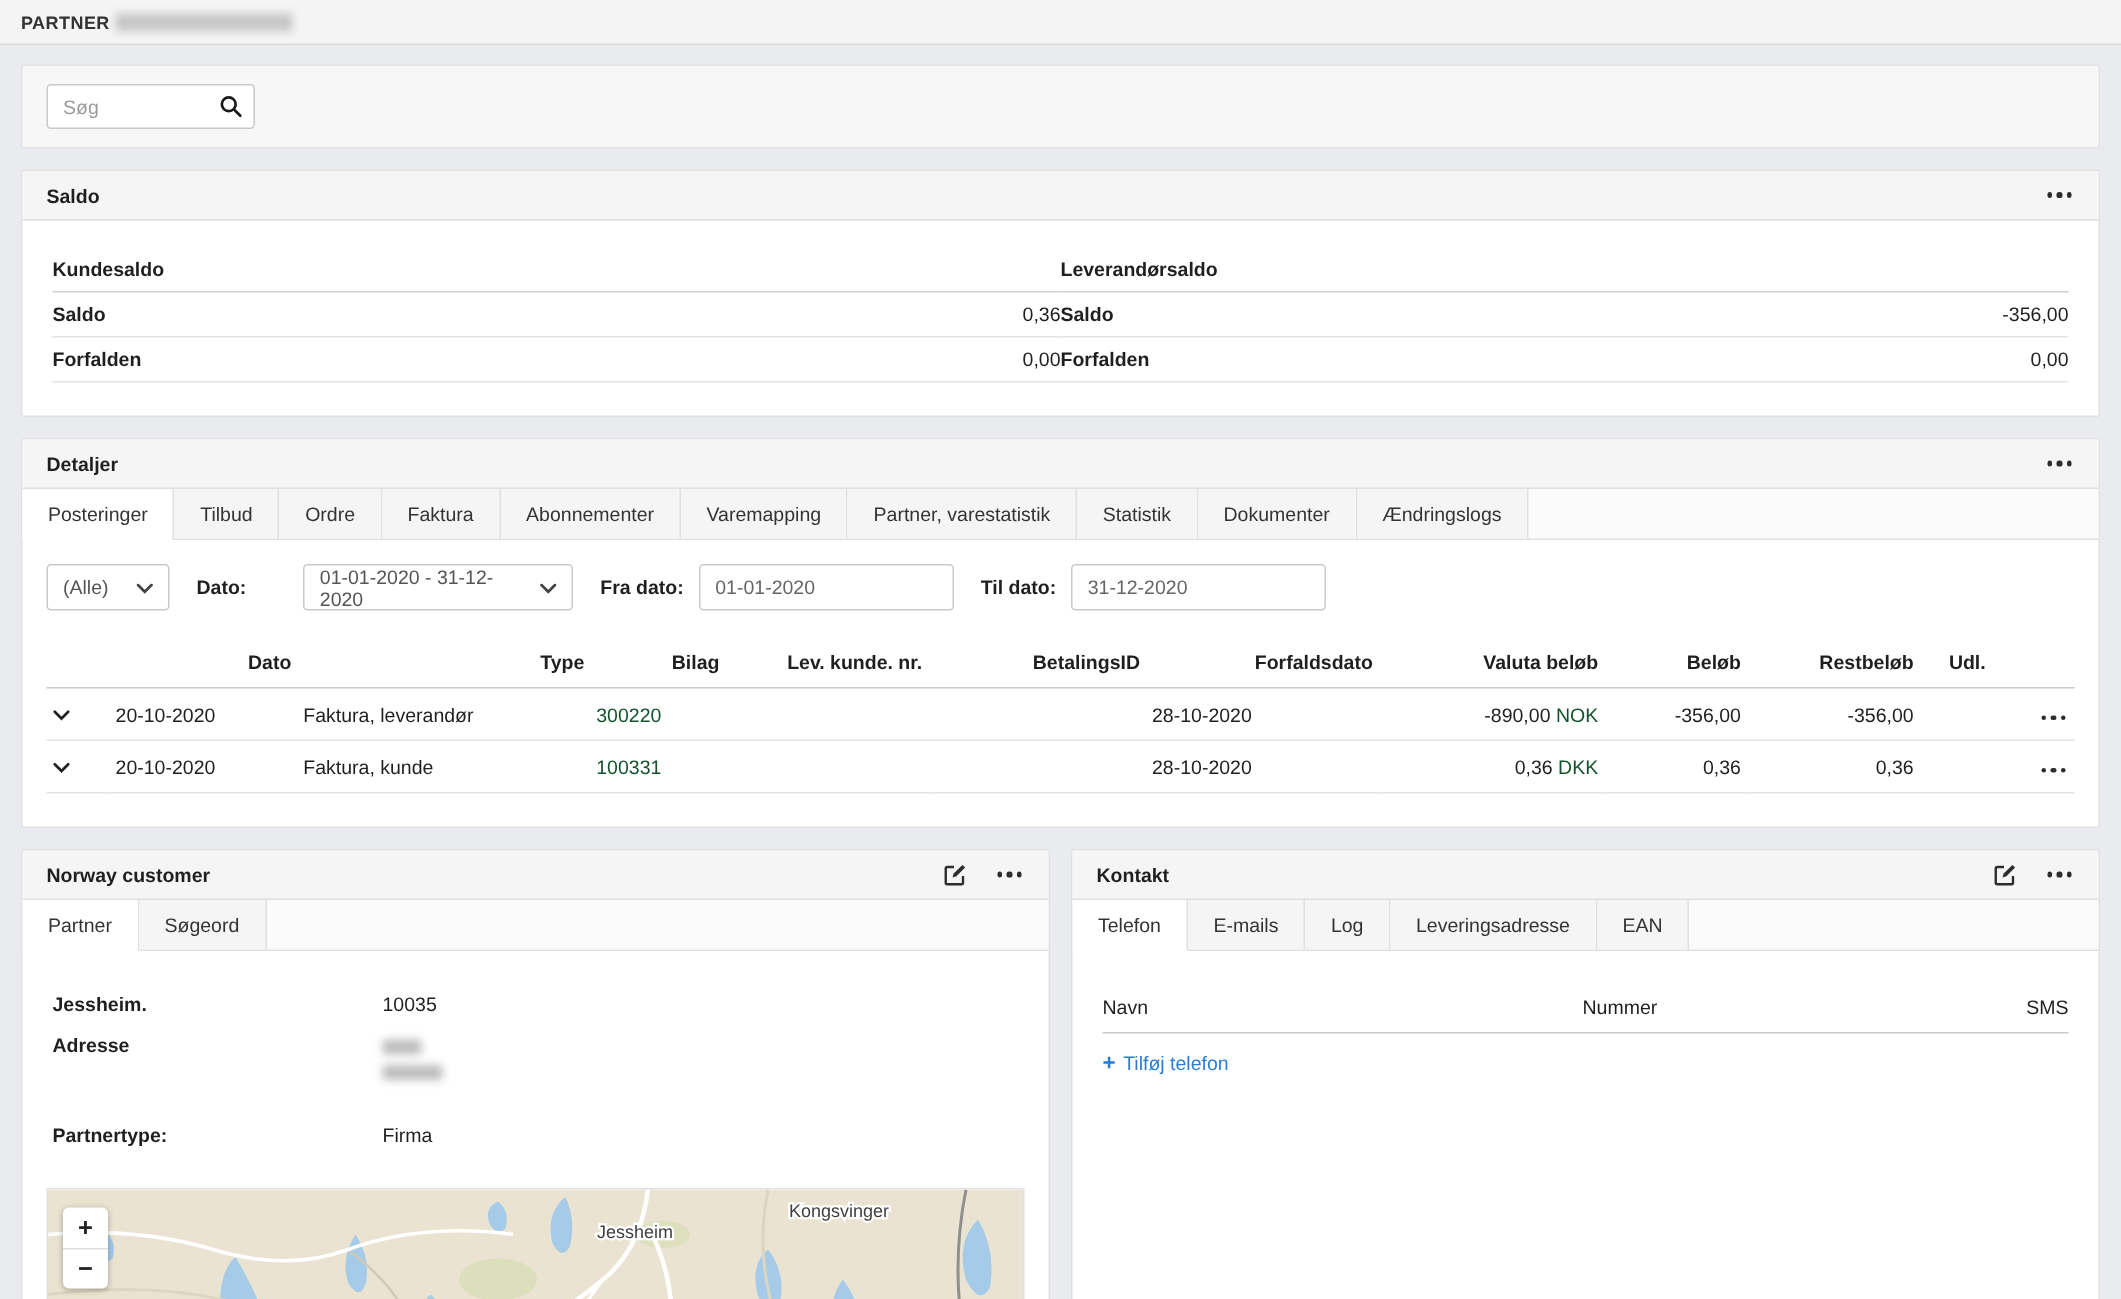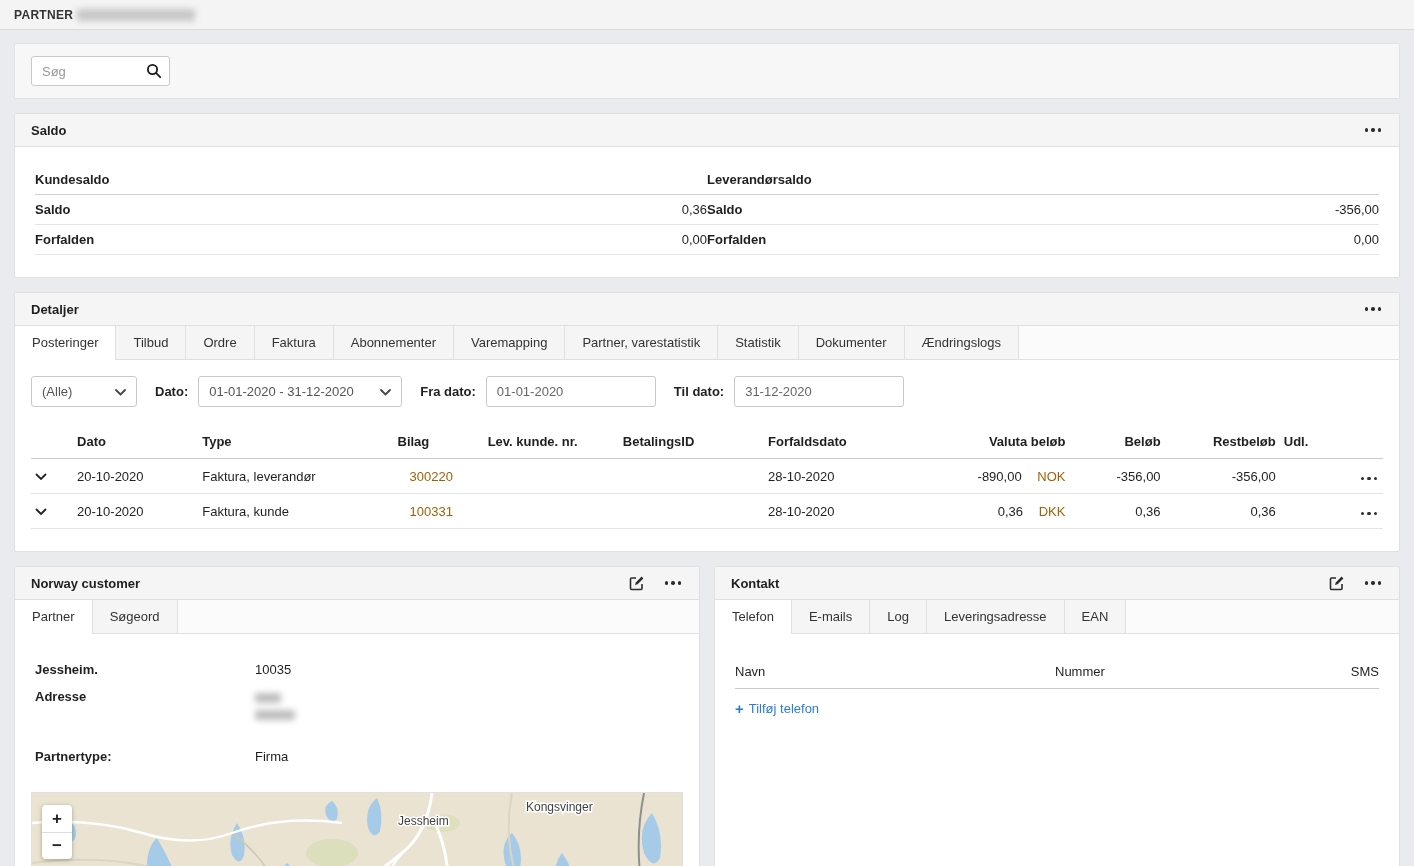--- a/index.html
+++ b/index.html
@@ -65,30 +65,30 @@
   .fake-select {
     height:31px; border:1px solid #c9c9c9; border-radius:3px; background:#fff;
     display:inline-flex; align-items:center; justify-content:space-between;
     padding:0 10px; color:#555; cursor:pointer; gap:10px;
   }
   .flabel { font-weight:bold; margin-left:8px; }
   .fake-input {
     height:31px; border:1px solid #c9c9c9; border-radius:3px; background:#fff;
     display:inline-flex; align-items:center; padding:0 10px; color:#666;
   }
-  .w-select1 { width:106px; }
-  .w-select2 { width:204px; }
+  .w-select1 { width:82px; }
+  .w-select2 { width:180px;margin-left:28px; }
   .w-date { width:170px; }
 
   
   .postings { width:calc(100% - 32px); margin:4px 16px 22px 16px; border-collapse:collapse; table-layout:fixed; }
-  .postings th { text-align:left; font-weight:bold; padding:9px 4px; border-bottom:1px solid #c9c9c9; }
+  .postings th { text-align:right; font-weight:bold; padding:9px 4px; border-bottom:1px solid #c9c9c9; }
   .postings td { padding:9px 4px; border-bottom:1px solid #e4e4e4; color:#1f1f1f; }
   .postings th.num, .postings td.num { text-align:right; }
-  .postings .link { color:#a16207; text-decoration:none; cursor:pointer;margin-left:12px; }
+  .postings .link { color:#14532d; text-decoration:none; cursor:pointer; }
   .chev { cursor:pointer; display:inline-block; }
 
   
   .bottom-row { display:flex; gap:14px; margin:14px 14px 0 14px; align-items:flex-start; }
   .bottom-row .panel { flex:1; margin:0; height:360px; overflow:hidden; }
 
   .edit-btn { cursor:pointer; display:inline-flex; }
 
   
   .fields { padding:22px 20px 10px 20px; }

